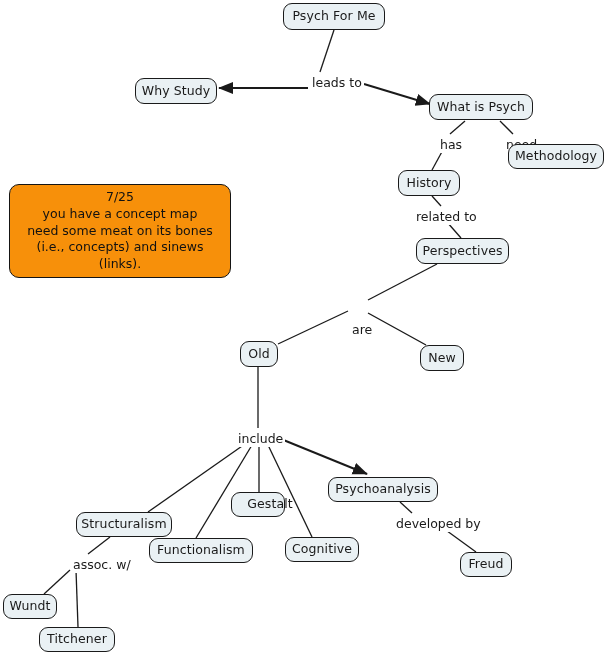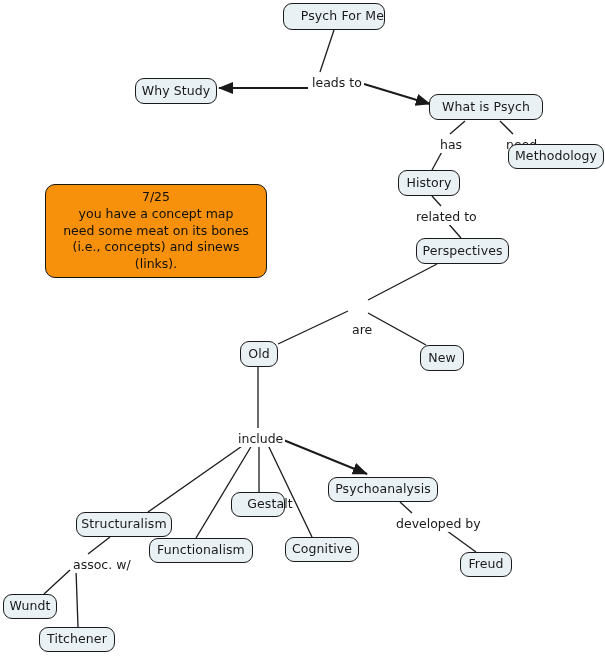--- a/index.html
+++ b/index.html
@@ -51,21 +51,20 @@
     color: #111111;
     font-size: 12.5px;
     line-height: 1.35;
     display: flex;
     flex-direction: column;
     align-items: center;
     justify-content: center;
     text-align: center;
     z-index: 3;
     padding: 6px 8px;
-    margin-left: 36px;
   }
   .note .spacer {
     height: 9px;
   }
   .link-label {
     position: absolute;
     color: #1a1a1a;
     font-size: 12.5px;
     line-height: 1;
     white-space: nowrap;
@@ -105,27 +104,27 @@
         <line x1="281" y1="439" x2="367" y2="474" stroke="#1a1a1a" stroke-width="1.9" marker-end="url(#arrowhead)"></line>
         <line x1="400" y1="502" x2="412" y2="513" stroke="#1a1a1a" stroke-width="1.3"></line>
         <line x1="443" y1="528" x2="476" y2="552" stroke="#1a1a1a" stroke-width="1.3"></line>
         <line x1="110" y1="537" x2="88" y2="554" stroke="#1a1a1a" stroke-width="1.3"></line>
         <line x1="70" y1="570" x2="44" y2="594" stroke="#1a1a1a" stroke-width="1.3"></line>
         <line x1="76" y1="570" x2="78" y2="627" stroke="#1a1a1a" stroke-width="1.3"></line>
       </g>
   </svg>
 
   <div id="nodes-layer">
-      <div class="node" style="left: 283px; top: 3px; width: 102px; height: 27px; justify-content: flex-end;">
+      <div class="node" style="left: 283px; top: 3px; width: 102px; height: 27px;">
         <span>Psych For Me</span>
       </div>
       <div class="node" style="left: 135px; top: 78px; width: 82px; height: 26px;">
         <span>Why Study</span>
       </div>
-      <div class="node" style="left: 429px; top: 94px; width: 114px; height: 26px;">
+      <div class="node" style="left: 429px; top: 94px; width: 104px; height: 26px;">
         <span>What is Psych</span>
       </div>
       <div class="node" style="left: 508px; top: 144px; width: 96px; height: 25px;">
         <span>Methodology</span>
       </div>
       <div class="node" style="left: 398px; top: 170px; width: 62px; height: 26px;">
         <span>History</span>
       </div>
       <div class="node" style="left: 416px; top: 238px; width: 93px; height: 26px;">
         <span>Perspectives</span>

